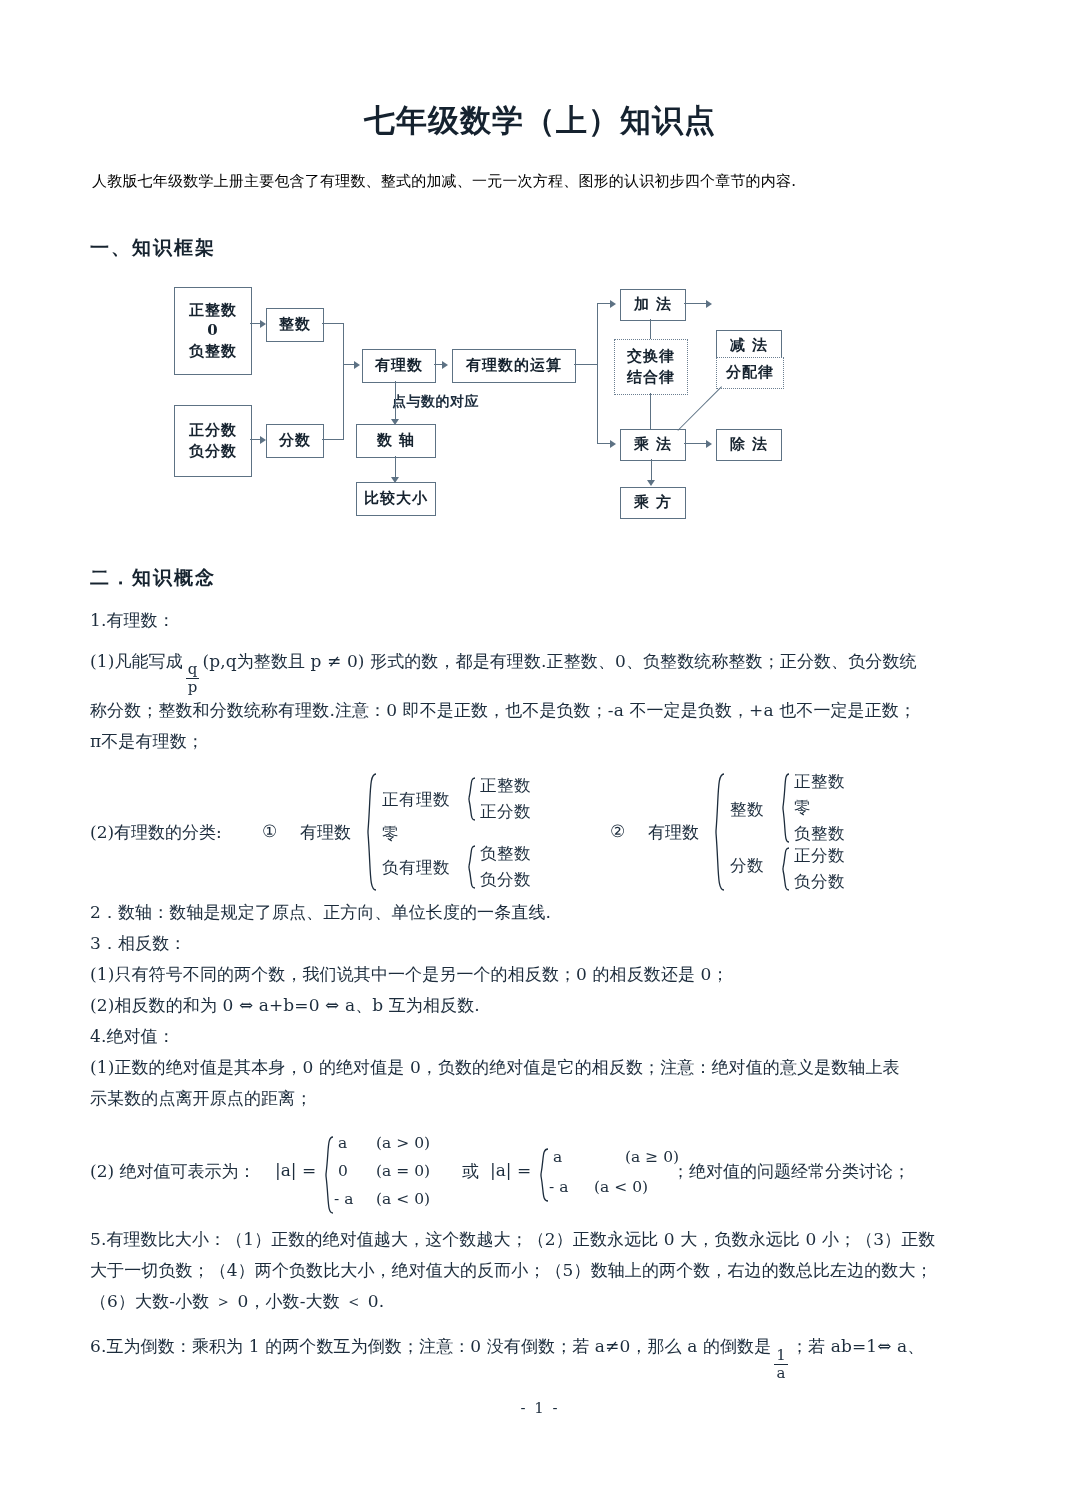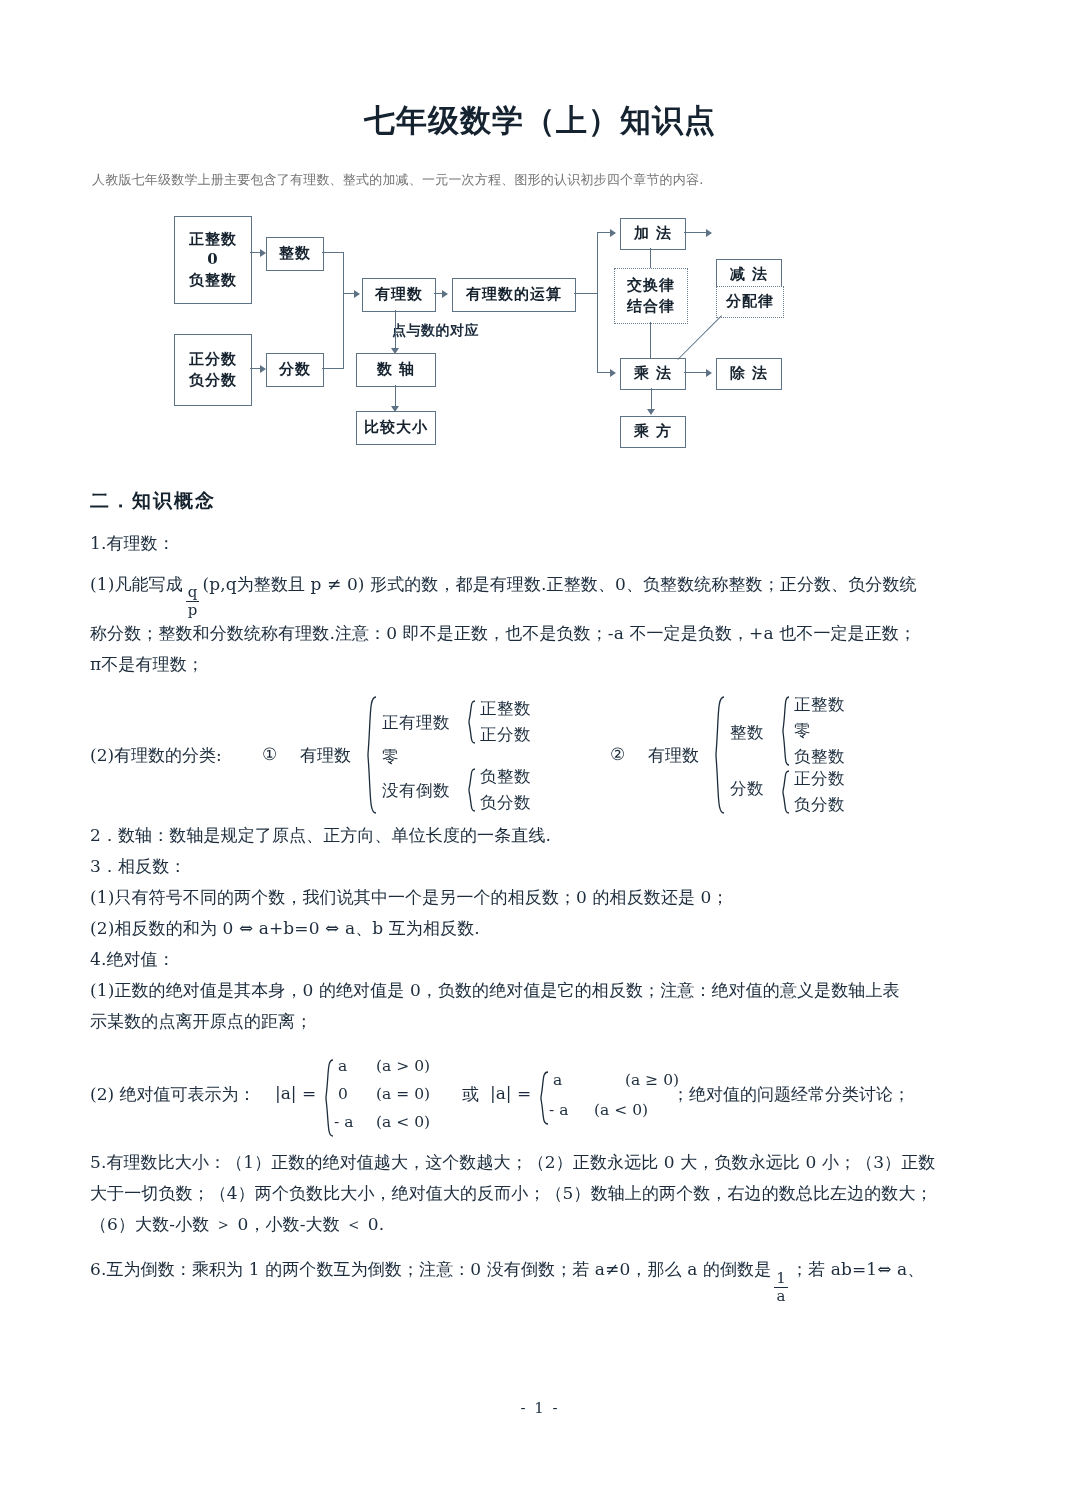--- a/index.html
+++ b/index.html
@@ -9,22 +9,22 @@
     color:#1c2c3c;
   }
   .page{position:absolute;inset:0;padding:0;}
 
   
   .doc-title{
     text-align:center;font-size:31px;font-weight:bold;
     letter-spacing:1px;margin:100px 0 0 0;color:#15222f;
   }
   .doc-subtitle{
-    margin:28px 92px 0 92px;font-size:13px;line-height:1.5;
-    color:#737373;letter-spacing:.2px;white-space:nowrap;
+    margin:28px 92px 0 92px;font-size:15px;line-height:1.5;
+    color:#000000;letter-spacing:.2px;white-space:nowrap;
   }
   .chapter-title{
     text-align:center;font-size:21px;font-weight:bold;margin-top:34px;
     letter-spacing:3px;color:#16232f;
     font-family:"DejaVu Serif","Liberation Serif",serif;
     font-style:italic;
   }
 
   
   .sec-h{
@@ -89,20 +89,21 @@
   }
 </style>
 </head>
 <body>
 
 <div class="page">
 
   <div class="doc-title">七年级数学（上）知识点</div>
   <div class="doc-subtitle">人教版七年级数学上册主要包含了有理数、整式的加减、一元一次方程、图形的认识初步四个章节的内容.</div>
 
+  <div class="sec-h" id="sec1">一、知识框架</div>
 
   <div class="chart-wrap">
 
     <div class="nodebox multi" style="left:174px;top:10px;width:76px;height:86px;">
       <span>正整数</span>
       <span>0</span>
       <span>负整数</span>
     </div>
     <div class="nodebox multi" style="left:174px;top:128px;width:76px;height:70px;">
       <span>正分数</span>
@@ -168,21 +169,21 @@
     <div class="ln v" style="left:650px;top:42px;height:20px;"></div>
     <div class="ln v" style="left:650px;top:116px;height:36px;"></div>
 
     <div class="ln v" style="left:651px;top:182px;height:21px;"></div>
     <div class="arw d" style="left:647px;top:203px;"></div>
 
     <div class="diag" style="left:722px;top:110px;width:62px;transform:rotate(135deg);"></div>
 
   </div>
 
-  <div class="sec-h" id="sec2" style="margin-top:14px;">二．知识概念</div>
+  <div class="sec-h" id="sec2" style="margin-top:20px;">二．知识概念</div>
 
   <div class="para gap14">1.有理数：</div>
 
   <div class="para gap10">
     <span>(1)凡能写成</span><span class="frac">
         <span class="num">q</span>
         <span class="bar"></span>
         <span class="den">p</span>
       </span><span>(p,q为整数且 p ≠ 0) 形式的数，都是有理数.正整数、0、负整数统称整数；正分数、负分数统</span>
   </div>
@@ -192,21 +193,21 @@
   <div class="classify">
     <div class="cl-label" style="left:90px;top:56px;">(2)有理数的分类:</div>
 
     <div class="cl-label" style="left:262px;top:56px;font-size:17px;">①</div>
     <div class="cl-label" style="left:300px;top:56px;font-size:17px;">有理数</div>
     <svg class="brace-svg" style="position:absolute;left:364px;top:8px;" width="14" height="118">
       <path d="M12 1 C5 1 7 20 4 58 C7 20 5 1 12 1 M12 117 C5 117 7 98 4 60 C7 98 5 117 12 117 M4 58 L4 60" fill="none" stroke="#1c2c3c" stroke-width="1.3"></path>
     </svg>
     <div class="cl-item" style="left:382px;top:24px;">正有理数</div>
     <div class="cl-item" style="left:382px;top:58px;">零</div>
-    <div class="cl-item" style="left:382px;top:92px;">没有倒数</div>
+    <div class="cl-item" style="left:382px;top:92px;">负有理数</div>
     <svg class="brace-svg" style="position:absolute;left:466px;top:12px;" width="11" height="44">
       <path d="M9 1 C4 1 6 8 3 21 C6 8 4 1 9 1 M9 43 C4 43 6 36 3 23 C6 36 4 43 9 43 M3 21 L3 23" fill="none" stroke="#1c2c3c" stroke-width="1.3"></path>
     </svg>
     <div class="cl-item" style="left:480px;top:10px;">正整数</div>
     <div class="cl-item" style="left:480px;top:36px;">正分数</div>
     <svg class="brace-svg" style="position:absolute;left:466px;top:80px;" width="11" height="44">
       <path d="M9 1 C4 1 6 8 3 21 C6 8 4 1 9 1 M9 43 C4 43 6 36 3 23 C6 36 4 43 9 43 M3 21 L3 23" fill="none" stroke="#1c2c3c" stroke-width="1.3"></path>
     </svg>
     <div class="cl-item" style="left:480px;top:78px;">负整数</div>
     <div class="cl-item" style="left:480px;top:104px;">负分数</div>

